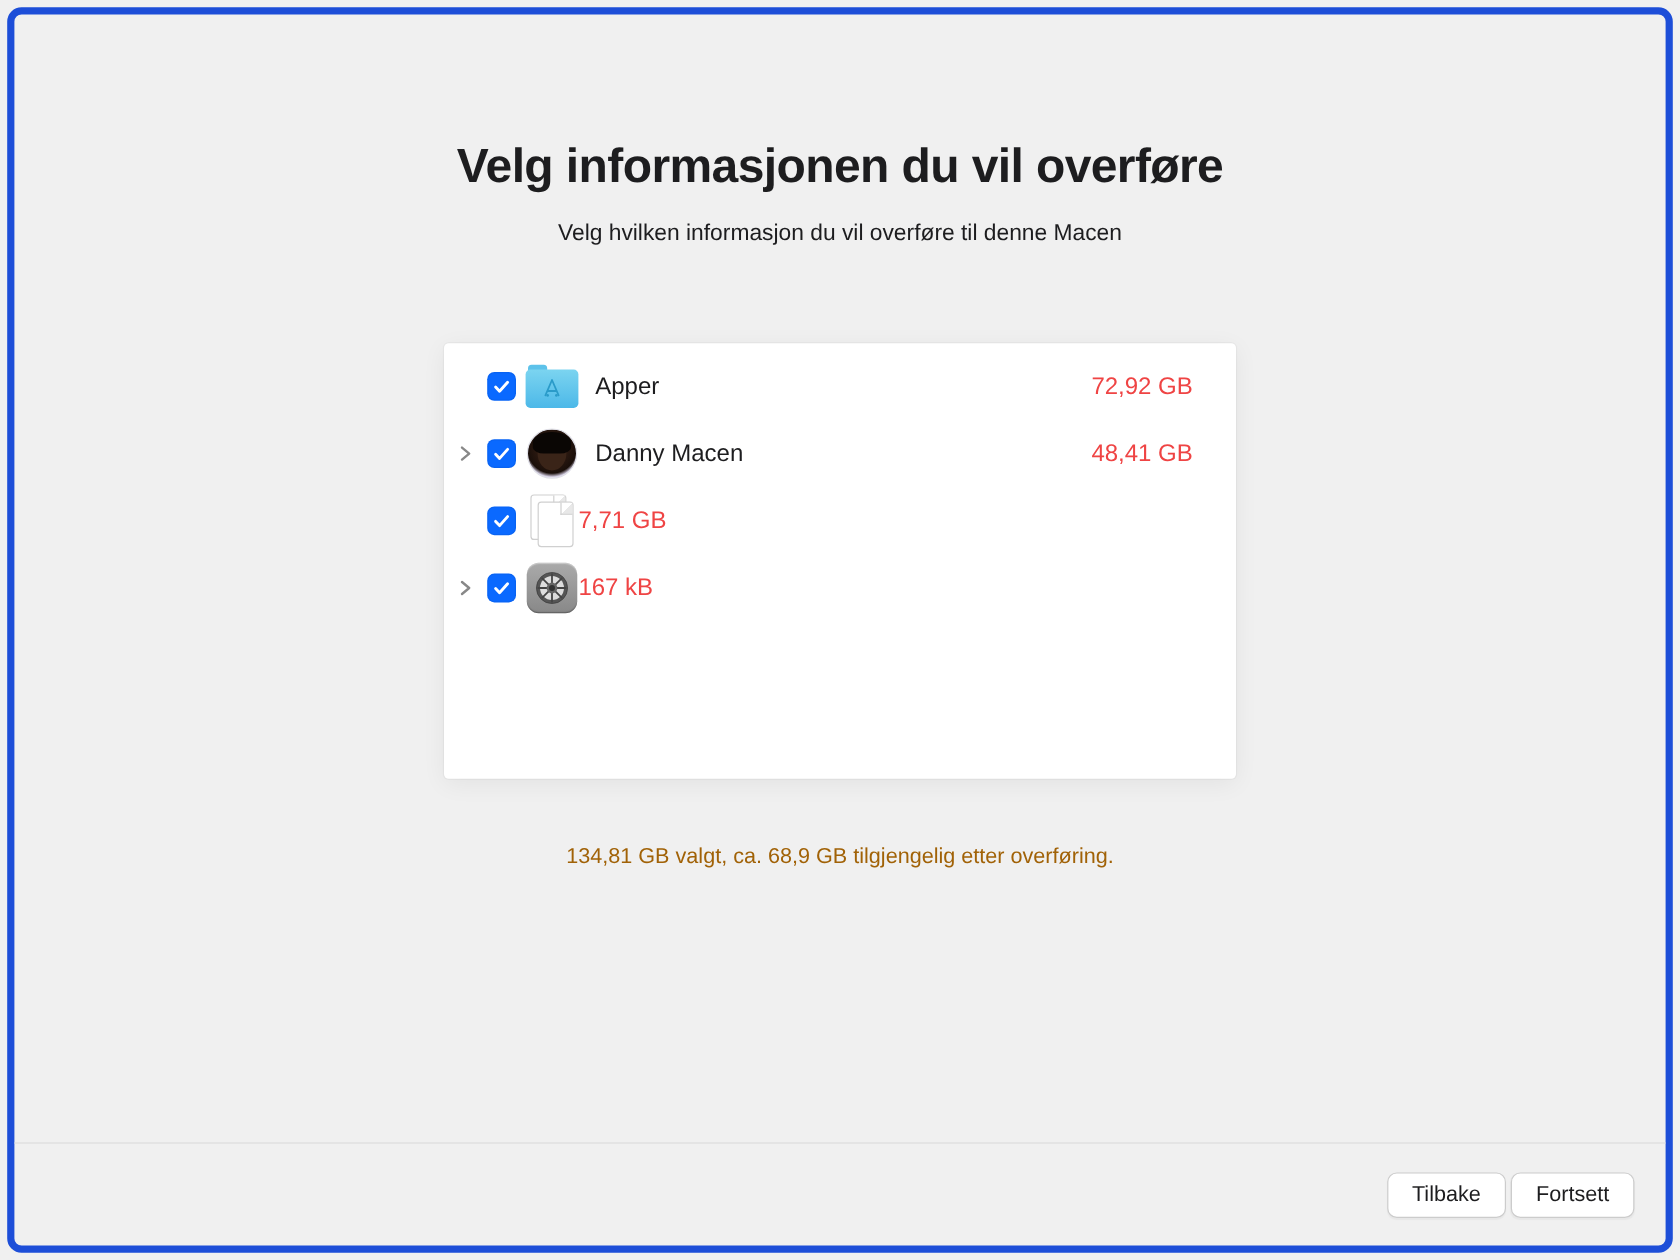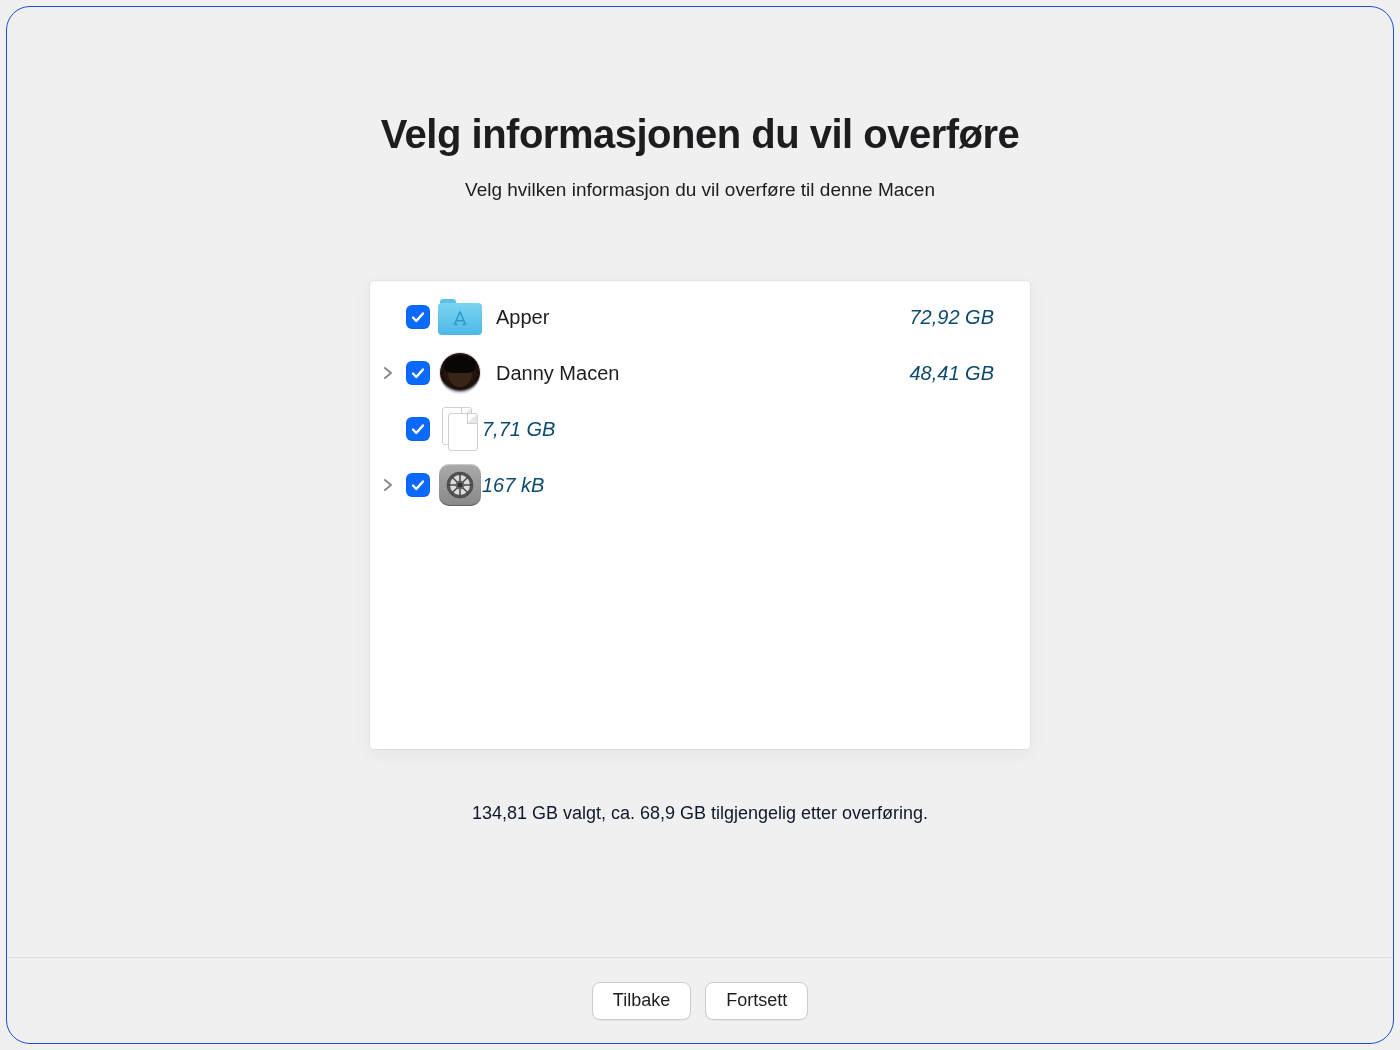--- a/index.html
+++ b/index.html
@@ -15,22 +15,22 @@
       overflow: hidden;
       position: relative;
     }
     .window {
       position: absolute;
       top: 6px;
       left: 6px;
       right: 6px;
       bottom: 6px;
       background: #f0f0f0;
-      border: 1px solid #1d4ed8;
-      border-radius: 24px;
+      border: 6px solid #1d4ed8;
+      border-radius: 12px;
       display: flex;
       flex-direction: column;
     }
     .content-area {
       flex: 1;
       display: flex;
       flex-direction: column;
       align-items: center;
       padding-top: 105px;
     }
@@ -43,21 +43,21 @@
     }
     .page-subtitle {
       margin-top: 22px;
       font-size: 19px;
       color: #1d1d1f;
       text-align: left;
     }
     .list-panel {
       margin-top: 80px;
       width: 660px;
-      height: 468px;
+      height: 363px;
       background: #ffffff;
       border-radius: 4px;
       box-shadow: 0 0 0 1px rgba(0,0,0,0.03), 0 4px 20px rgba(0,0,0,0.06);
       padding: 8px 0;
     }
     .list-row {
       display: flex;
       align-items: center;
       height: 56px;
       padding: 0 36px 0 0;
@@ -92,38 +92,37 @@
       flex-shrink: 0;
     }
     .item-label {
       margin-left: 14px;
       font-size: 20px;
       color: #1d1d1f;
       flex: 1;
     }
     .item-size {
       font-size: 20px;
-      color: #0c4a6e;
+      color: #ef4444;
       text-align: center;
-      font-style: italic;
     }
     .status-line {
       margin-top: 54px;
       font-size: 18px;
-      color: #0f172a;
+      color: #a16207;
       text-align: center;
     }
     .footer {
       height: 86px;
       border-top: 1px solid #ddd;
       display: flex;
-      justify-content: center;
+      justify-content: flex-end;
       align-items: center;
       padding: 0 26px;
-      gap: 14px;
+      gap: 4px;
     }
     .btn {
       height: 38px;
       padding: 0 20px;
       background: #fff;
       border: 1px solid #ccc;
       border-radius: 8px;
       font-size: 18px;
       color: #1d1d1f;
       display: flex;

